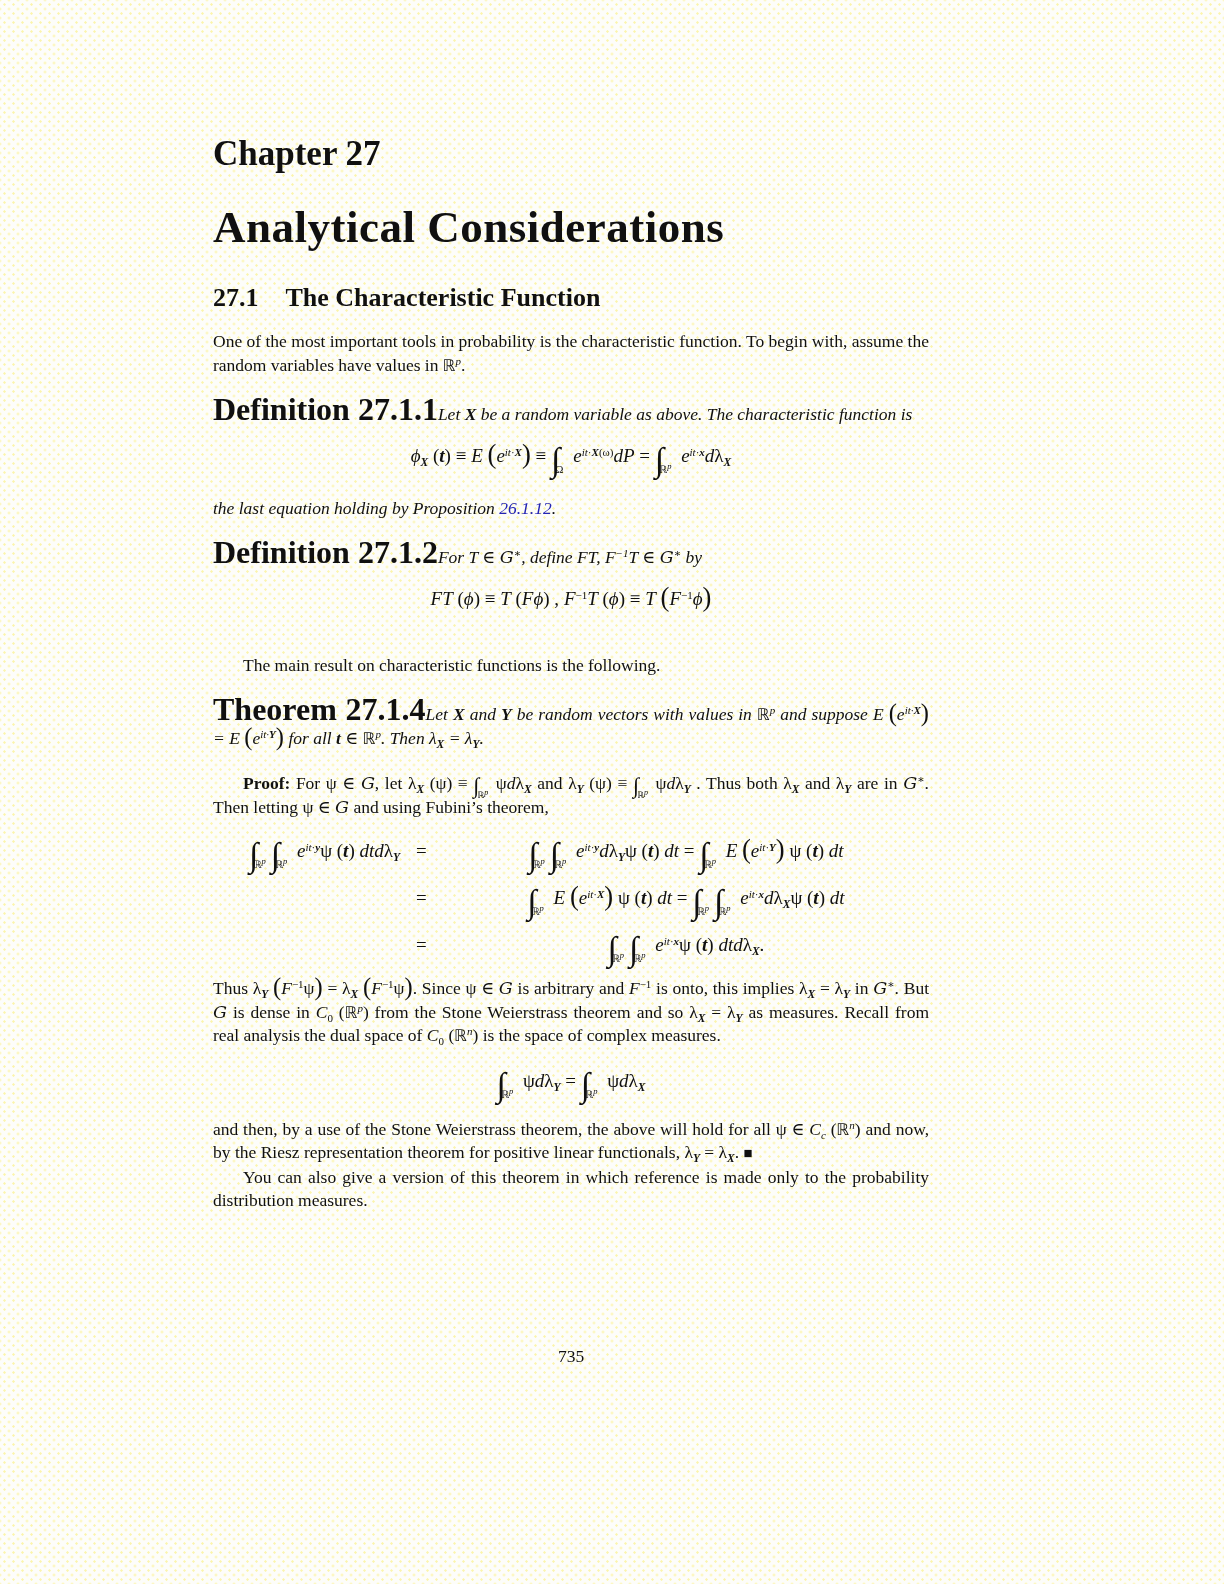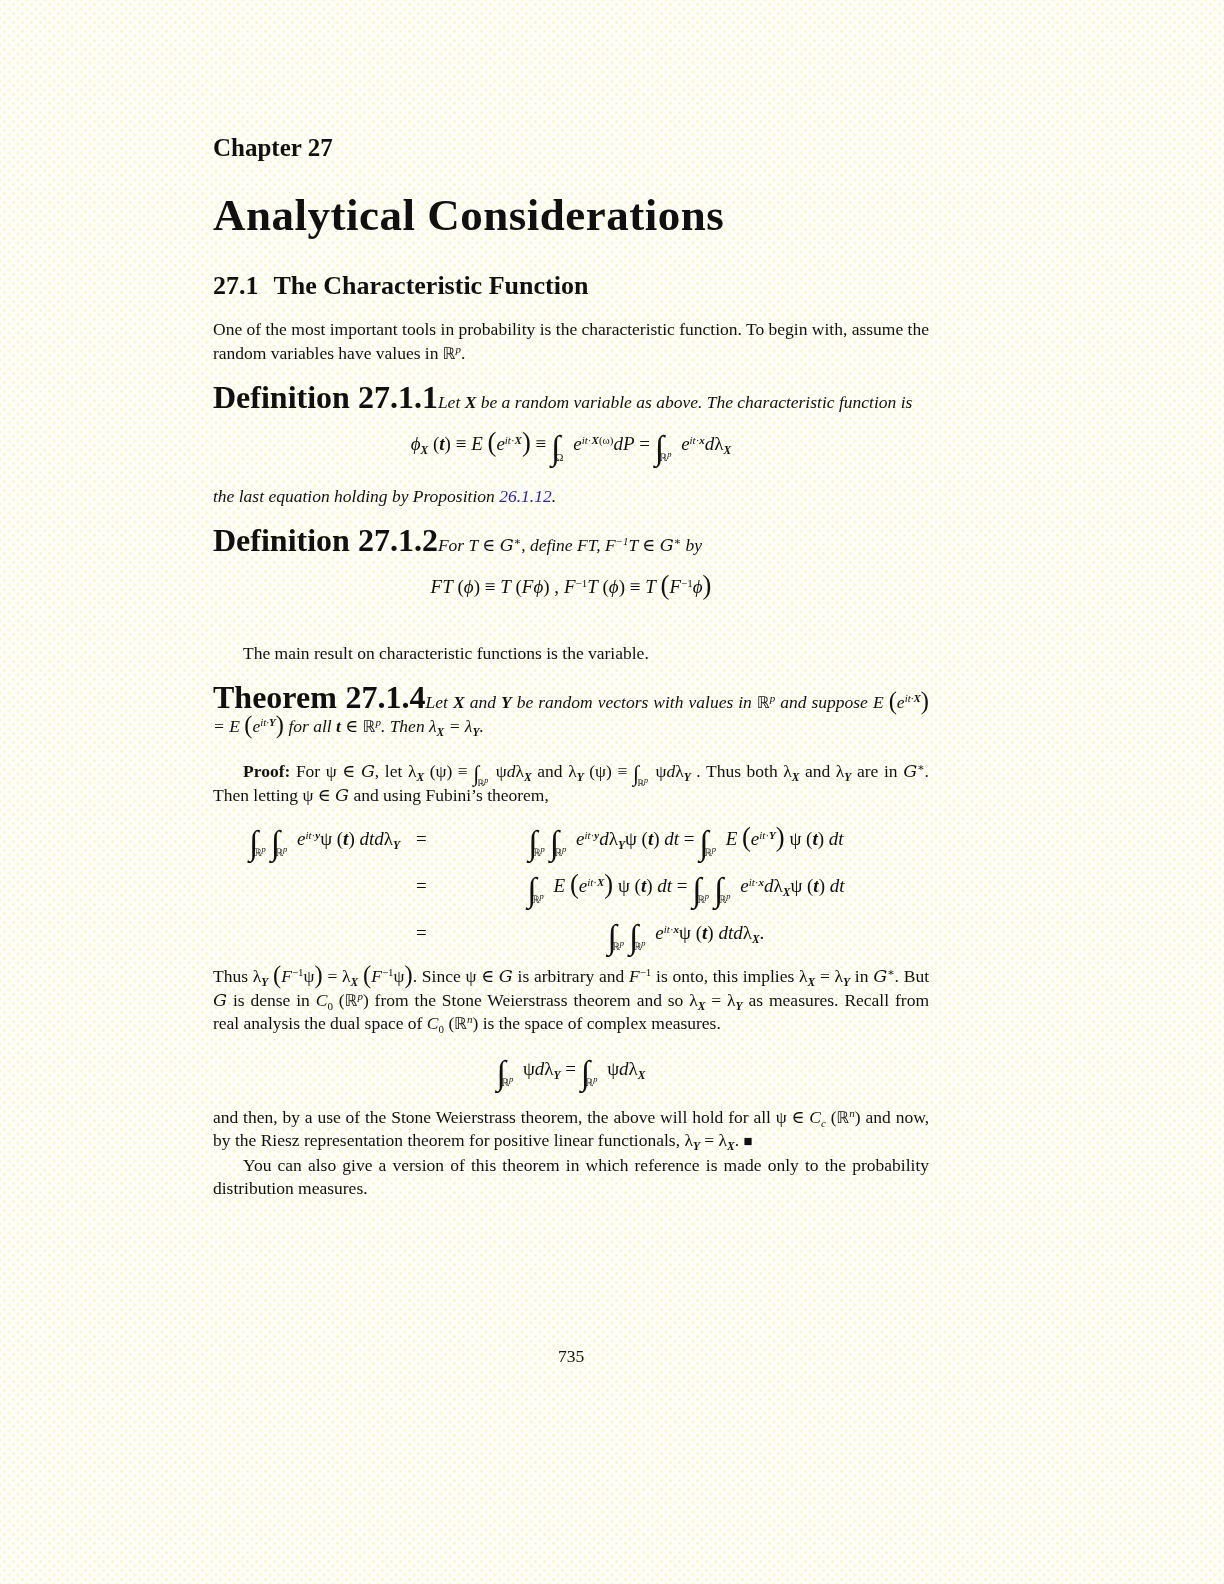--- a/index.html
+++ b/index.html
@@ -9,24 +9,24 @@
     background-image:
       radial-gradient(rgba(250,238,110,.55) 0.9px, rgba(0,0,0,0) 1.5px),
       radial-gradient(rgba(250,238,110,.55) 0.9px, rgba(0,0,0,0) 1.5px);
     background-size:9px 9px;
     background-position:0 0,4.5px 4.5px;
     font-family:"Liberation Serif","DejaVu Serif","DejaVu Sans",serif;
     color:#101010;
     overflow:hidden;
   }
   .content{position:absolute;left:213px;top:134px;width:716px;}
-  .chapter-label{font-size:25px;font-weight:bold;margin:0 0 27px 0;}
+  .chapter-label{font-size:35px;font-weight:bold;margin:0 0 27px 0;}
   .chapter-title{font-size:45px;font-weight:bold;margin:0 0 30px 0;letter-spacing:.5px;}
   .section-heading{font-size:26px;font-weight:bold;margin:0 0 17px 0;}
-  .sec-num{margin-right:15px;}
+  .sec-num{margin-right:27px;}
   p.body{margin:0;font-size:17.5px;line-height:23.5px;text-align:justify;}
   p.indent{text-indent:30px;}
   .parsp{margin-top:22px !important;}
   .thm-block{margin-top:21px;font-size:17.5px;line-height:23.5px;text-align:justify;}
   .thm-head{font-size:32px;font-weight:bold;font-style:normal;}
   .thm-body,.thm-note{font-style:italic;}
   .thm-note{display:block;margin-top:8px;}
   
   .bb{font-family:"DejaVu Sans","DejaVu Serif",sans-serif;font-size:.92em;}
   .scr{font-style:italic;font-family:"DejaVu Serif",serif;}
@@ -73,21 +73,21 @@
     <span class="thm-note">the last equation holding by Proposition <a class="lnk">26.1.12</a>.</span>
   </div>
 
 
   <div class="thm-block">
     <span class="thm-head">Definition 27.1.2</span><span class="thm-body">For <i>T</i> ∈ <span class="scr">G</span><sup>∗</sup>, define <i>FT</i>, <i>F</i><sup>−1</sup><i>T</i> ∈ <span class="scr">G</span><sup>∗</sup> by</span>
     <div class="deq"><i>FT</i> (<i>ϕ</i>) ≡ <i>T</i> (<i>Fϕ</i>) , <i>F</i><sup>−1</sup><i>T</i> (<i>ϕ</i>) ≡ <i>T</i> <span class="bp">(</span><i>F</i><sup>−1</sup><i>ϕ</i><span class="bp">)</span></div>
   </div>
 
 
-  <p class="body indent parsp">The main result on characteristic functions is the variable.</p>
+  <p class="body indent parsp">The main result on characteristic functions is the following.</p>
 
   <div class="thm-block">
     <span class="thm-head">Theorem 27.1.4</span><span class="thm-body">Let <b><i>X</i></b> and <b><i>Y</i></b> be random vectors with values in <span class="bb">ℝ</span><sup><i>p</i></sup> and suppose <i>E</i> <span class="bp">(</span><i>e</i><sup><i>it</i>·<b><i>X</i></b></sup><span class="bp">)</span> = <i>E</i> <span class="bp">(</span><i>e</i><sup><i>it</i>·<b><i>Y</i></b></sup><span class="bp">)</span> for all <b><i>t</i></b> ∈ <span class="bb">ℝ</span><sup><i>p</i></sup>. Then λ<sub class="sb"><b><i>X</i></b></sub> = λ<sub class="sb"><b><i>Y</i></b></sub>.</span>
   </div>
 
   <p class="body indent parsp"><b>Proof:</b> For ψ ∈ <span class="scr">G</span>, let λ<sub class="sb"><b><i>X</i></b></sub> (ψ) ≡ <span class="sint">∫</span><span class="slim"><span class="bb">ℝ</span><sup><i>p</i></sup></span> ψ<i>d</i>λ<sub class="sb"><b><i>X</i></b></sub> and λ<sub class="sb"><b><i>Y</i></b></sub> (ψ) ≡ <span class="sint">∫</span><span class="slim"><span class="bb">ℝ</span><sup><i>p</i></sup></span> ψ<i>d</i>λ<sub class="sb"><b><i>Y</i></b></sub> . Thus both λ<sub class="sb"><b><i>X</i></b></sub> and λ<sub class="sb"><b><i>Y</i></b></sub> are in <span class="scr">G</span><sup>∗</sup>. Then letting ψ ∈ <span class="scr">G</span> and using Fubini’s theorem,</p>
 
   <div class="eqnarray">
     <div class="eqrow">
       <div class="eqlhs"><span class="int">∫</span><span class="lim"><span class="bb">ℝ</span><sup><i>p</i></sup></span><span class="int">∫</span><span class="lim"><span class="bb">ℝ</span><sup><i>p</i></sup></span> <i>e</i><sup><i>it</i>·<b><i>y</i></b></sup>ψ (<b><i>t</i></b>) <i>dtd</i>λ<sub class="sb"><b><i>Y</i></b></sub></div>

